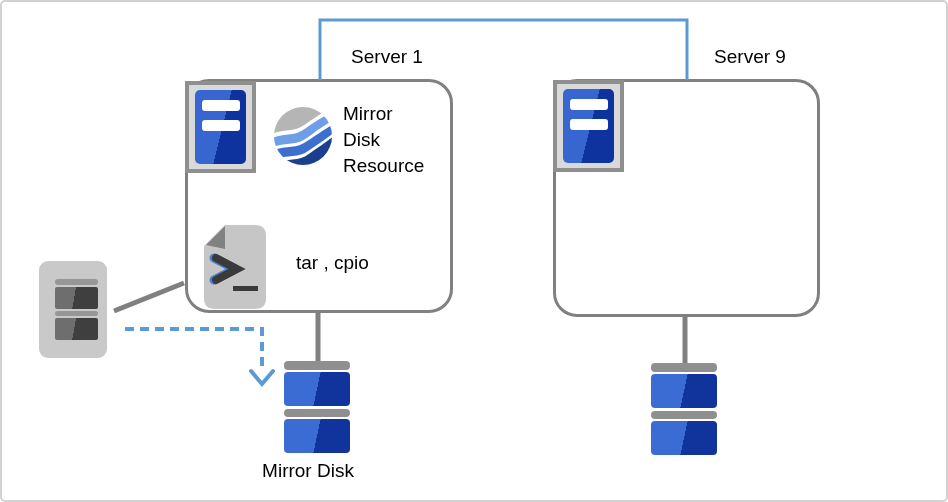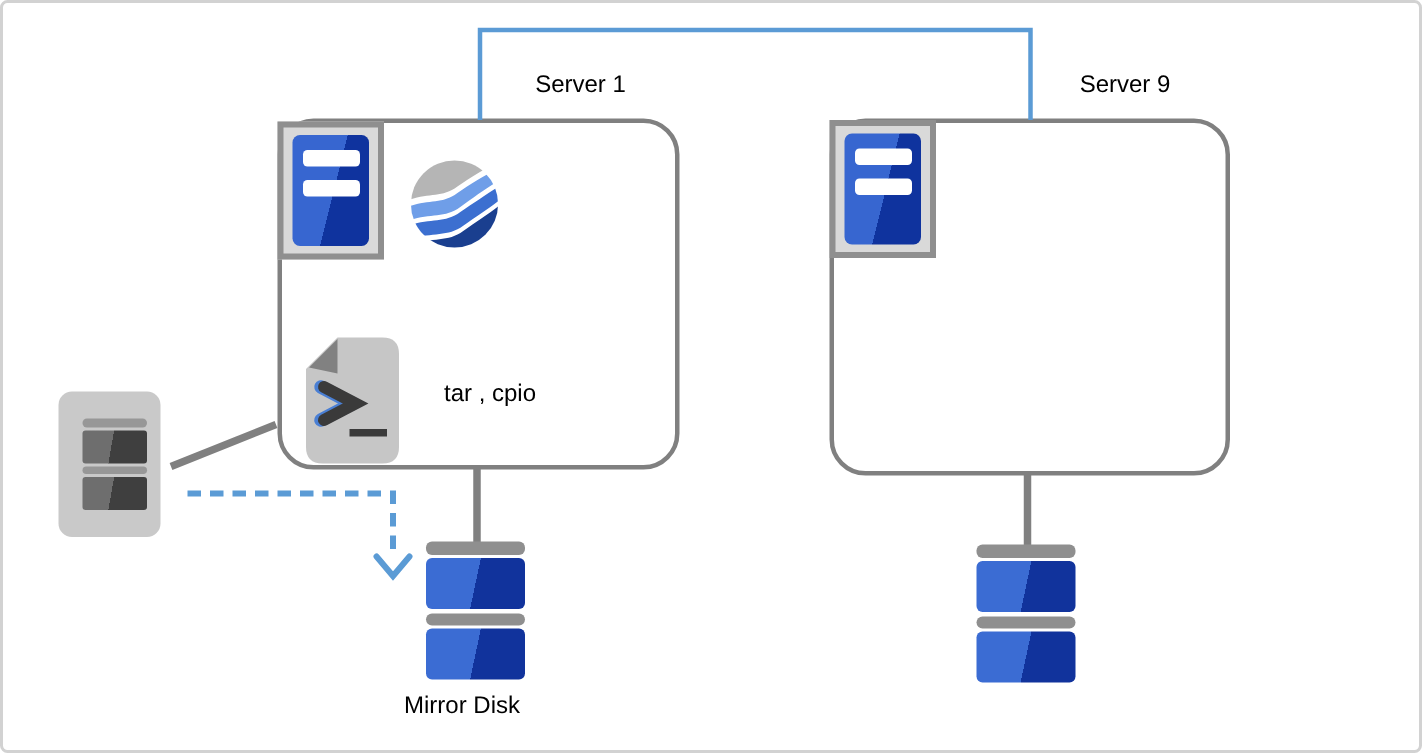--- a/index.html
+++ b/index.html
@@ -7,21 +7,21 @@
     position:relative;
     width:948px;height:502px;
     background:#ffffff;
     border:2px solid #d2d2d2;
     border-radius:5px;
     box-sizing:border-box;
     font-family:"Liberation Sans", sans-serif;
     color:#000;
     overflow:hidden;
   }
-  .lbl{position:absolute;font-size:16px;line-height:26px;white-space:pre-line;}
+  .lbl{position:absolute;font-size:19px;line-height:26px;white-space:pre-line;}
   .lbl.center{text-align:center;}
 
   
   .server-box{
     position:absolute;
     background:#ffffff;
     border:3px solid #808080;
     border-radius:24px;
     box-sizing:border-box;
   }
@@ -166,19 +166,22 @@
     <div class="cap top"></div>
     <div class="platter p1"></div>
     <div class="cap mid"></div>
     <div class="platter p2"></div>
   </div>
 
   <div class="lbl center" style="left:330px;top:42px;width:110px;">Server 1</div>
 
   <div class="lbl center" style="left:693px;top:42px;width:110px;">Server 9</div>
 
+  <div class="lbl" style="left:341px;top:99px;">Mirror
+Disk
+Resource</div>
 
   <div class="lbl" style="left:294px;top:248px;">tar , cpio</div>
 
 
   <div class="lbl center" style="left:246px;top:456px;width:120px;">Mirror Disk</div>
 
 </div>
 
 </body></html>

